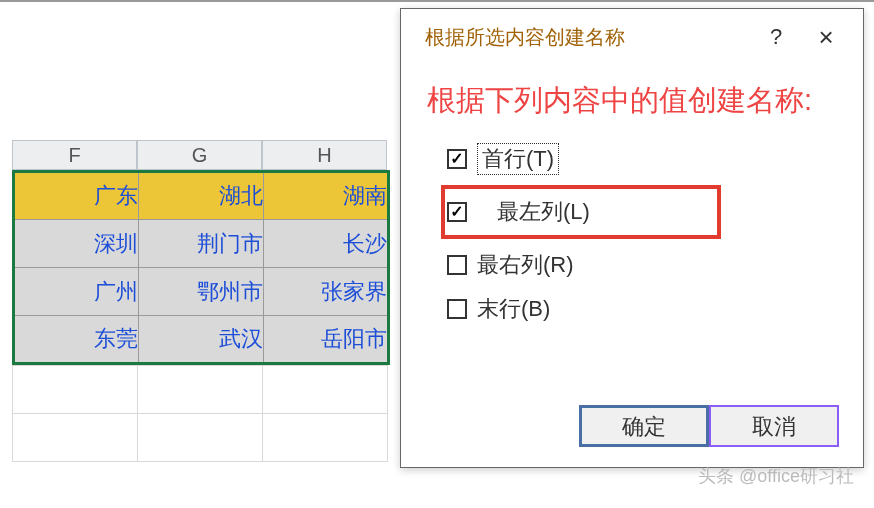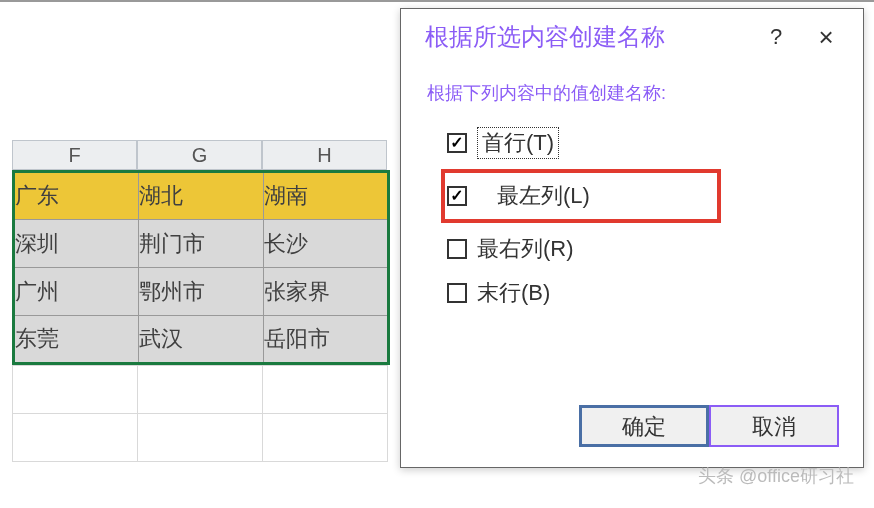--- a/index.html
+++ b/index.html
@@ -40,23 +40,23 @@
       font-size: 20px;
     }
     .data-table {
       border-collapse: collapse;
       border: 3px solid #1a7a3f;
     }
     .data-table td {
       width: 125px;
       height: 48px;
       border: 1px solid #999;
-      text-align: left;
-      font-size: 22px;
-      color: #404040;
+      text-align: right;
+      font-size: 22px;
+      color: #1d4ed8;
       background: #d9d9d9;
     }
     .data-table tr:first-child td {
       background: #edc637;
     }
     .empty-rows {
       border-collapse: collapse;
     }
     .empty-rows td {
       width: 125px;
@@ -75,39 +75,39 @@
       box-shadow: 0 2px 8px rgba(0,0,0,0.2);
     }
     .dialog-titlebar {
       display: flex;
       align-items: center;
       height: 56px;
       padding: 0 12px 0 24px;
     }
     .dialog-title {
       flex: 1;
-      font-size: 24px;
-      color: #8b5cf6;
+      font-size: 20px;
+      color: #a16207;
     }
     .dialog-help, .dialog-close {
       width: 50px;
       height: 40px;
       text-align: center;
       line-height: 40px;
       font-size: 22px;
       color: #333;
       cursor: default;
     }
     .dialog-close { font-size: 26px; }
     .dialog-body {
       padding: 16px 30px 0 26px;
     }
     .dialog-label {
-      font-size: 18px;
-      color: #8b5cf6;
+      font-size: 29px;
+      color: #ef4444;
       margin-bottom: 16px;
     }
     .checkbox-group {
       margin-left: 20px;
     }
     .checkbox-row {
       display: flex;
       align-items: center;
       height: 44px;
       font-size: 22px;

